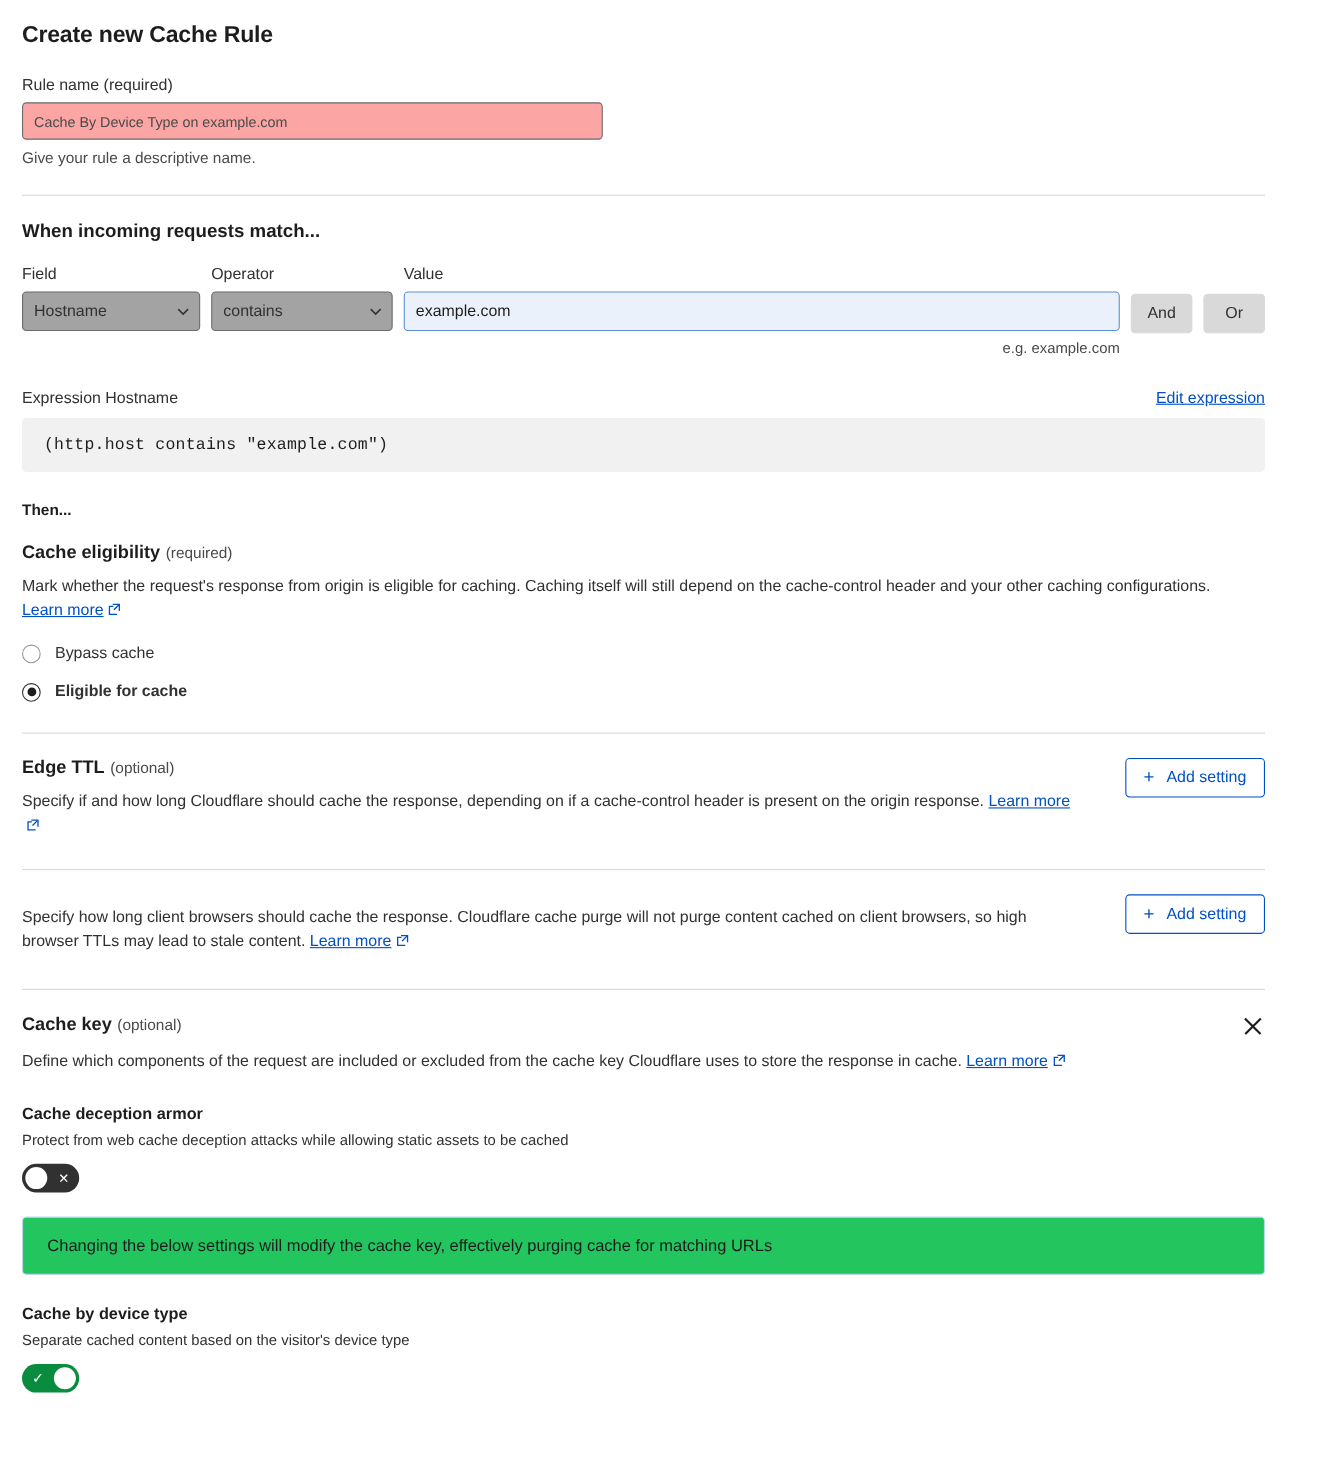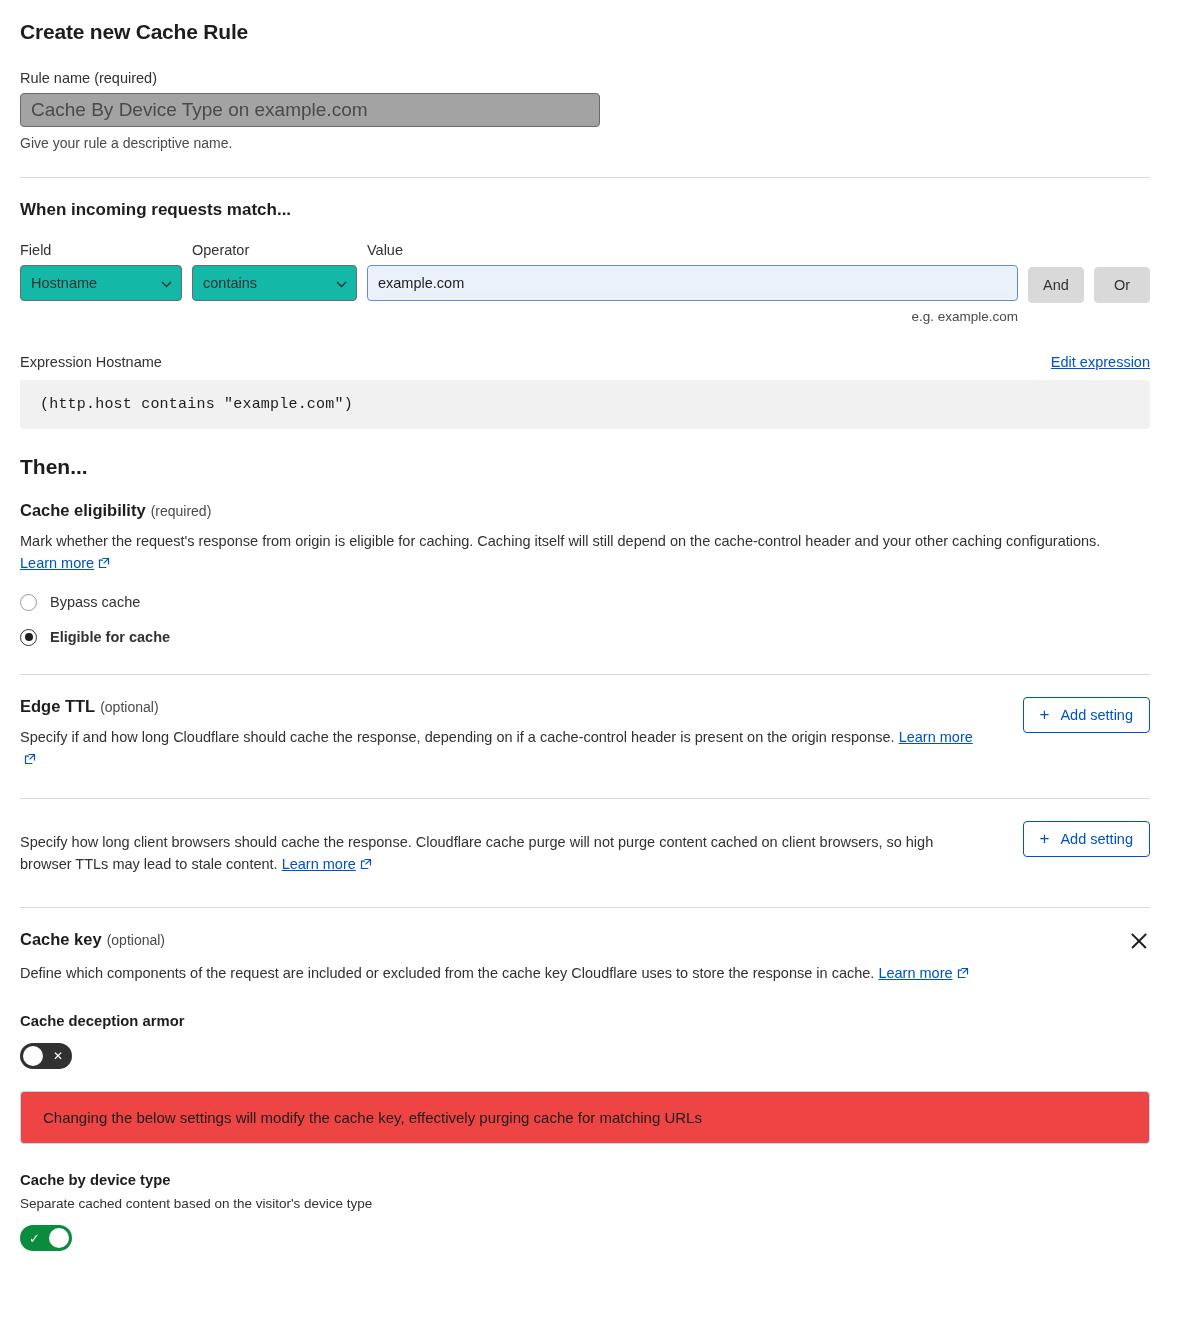--- a/index.html
+++ b/index.html
@@ -31,29 +31,29 @@
     color: #1d1d1d;
     margin: 10px 0 26px 0;
     letter-spacing: -0.2px;
   }
   .field-label {
     font-size: 14.5px;
     color: #313131;
     margin-bottom: 7px;
   }
   .text-input {
-    width: 580px;
+    width: 528px;
     height: 34px;
     border: 1px solid #6b6b6b;
     border-radius: 4px;
     padding: 0 10px;
-    font-size: 19px;
+    font-size: 13px;
     font-family: "Liberation Sans", sans-serif;
     color: #4a4a4a;
-    background: #a3a3a3;
+    background: #fca5a5;
     display: flex;
     align-items: center;
   }
   .helper {
     font-size: 14px;
     color: #4a4a4a;
     margin-top: 8px;
   }
   hr.sep {
     border: none;
@@ -74,21 +74,21 @@
   .col-label {
     font-size: 14.5px;
     color: #313131;
     margin-bottom: 7px;
   }
   .select {
     position: relative;
     height: 36px;
     border: 1px solid #6b6b6b;
     border-radius: 4px;
-    background: #14b8a6;
+    background: #a3a3a3;
     display: flex;
     align-items: center;
     padding: 0 28px 0 10px;
     font-size: 14.5px;
     color: #313131;
   }
   .select .chev {
     position: absolute;
     right: 9px;
     top: 50%;
@@ -147,21 +147,21 @@
     margin-top: 10px;
     background: #f1f1f1;
     border-radius: 4px;
     padding: 16px 20px;
     font-family: "Liberation Mono", monospace;
     font-size: 15px;
     color: #1d1d1d;
     letter-spacing: 0.2px;
   }
   h2.then {
-    font-size: 21px;
+    font-size: 14px;
     font-weight: bold;
     color: #1d1d1d;
     margin: 26px 0 22px 0;
   }
   .sub-head {
     font-size: 16.5px;
     font-weight: bold;
     color: #1d1d1d;
     display: inline;
   }
@@ -297,21 +297,21 @@
     top: 50%;
     transform: translateY(-50%);
     color: #fff;
     font-size: 12px;
     line-height: 1;
   }
   .toggle.off .mark { right: 9px; }
   .toggle.on  .mark { left: 9px; font-size: 13px; }
   .notice {
     margin-top: 22px;
-    background: #ef4444;
+    background: #22c55e;
     border: 1px solid #bcd6f2;
     border-radius: 4px;
     padding: 17px 22px;
     font-size: 15px;
     color: #1d1d1d;
   }
 </style>
 </head>
 <body>
 
@@ -455,20 +455,21 @@
         <span>Define which components of the request are included or excluded from the cache key Cloudflare uses to store the response in cache. </span><a class="inline-link">Learn more</a><span class="ext">
           <svg width="12" height="12" viewBox="0 0 12 12">
               <path d="M4.5 1.5H10.5V7.5" fill="none" stroke="#0051c3" stroke-width="1.2"></path>
               <path d="M10.2 1.8L5.6 6.4" fill="none" stroke="#0051c3" stroke-width="1.2"></path>
               <path d="M8.4 10.5H1.5V3.2H5" fill="none" stroke="#0051c3" stroke-width="1.2"></path>
             </svg>
         </span>
       </div>
 
       <div class="sub-title2">Cache deception armor</div>
+      <div class="small-desc">Protect from web cache deception attacks while allowing static assets to be cached</div>
       <div class="toggle off">
         <span class="knob"></span>
         <span class="mark">✕</span>
       </div>
 
       <div class="notice">Changing the below settings will modify the cache key, effectively purging cache for matching URLs</div>
 
       <div class="sub-title2">Cache by device type</div>
       <div class="small-desc">Separate cached content based on the visitor's device type</div>
       <div class="toggle on">

